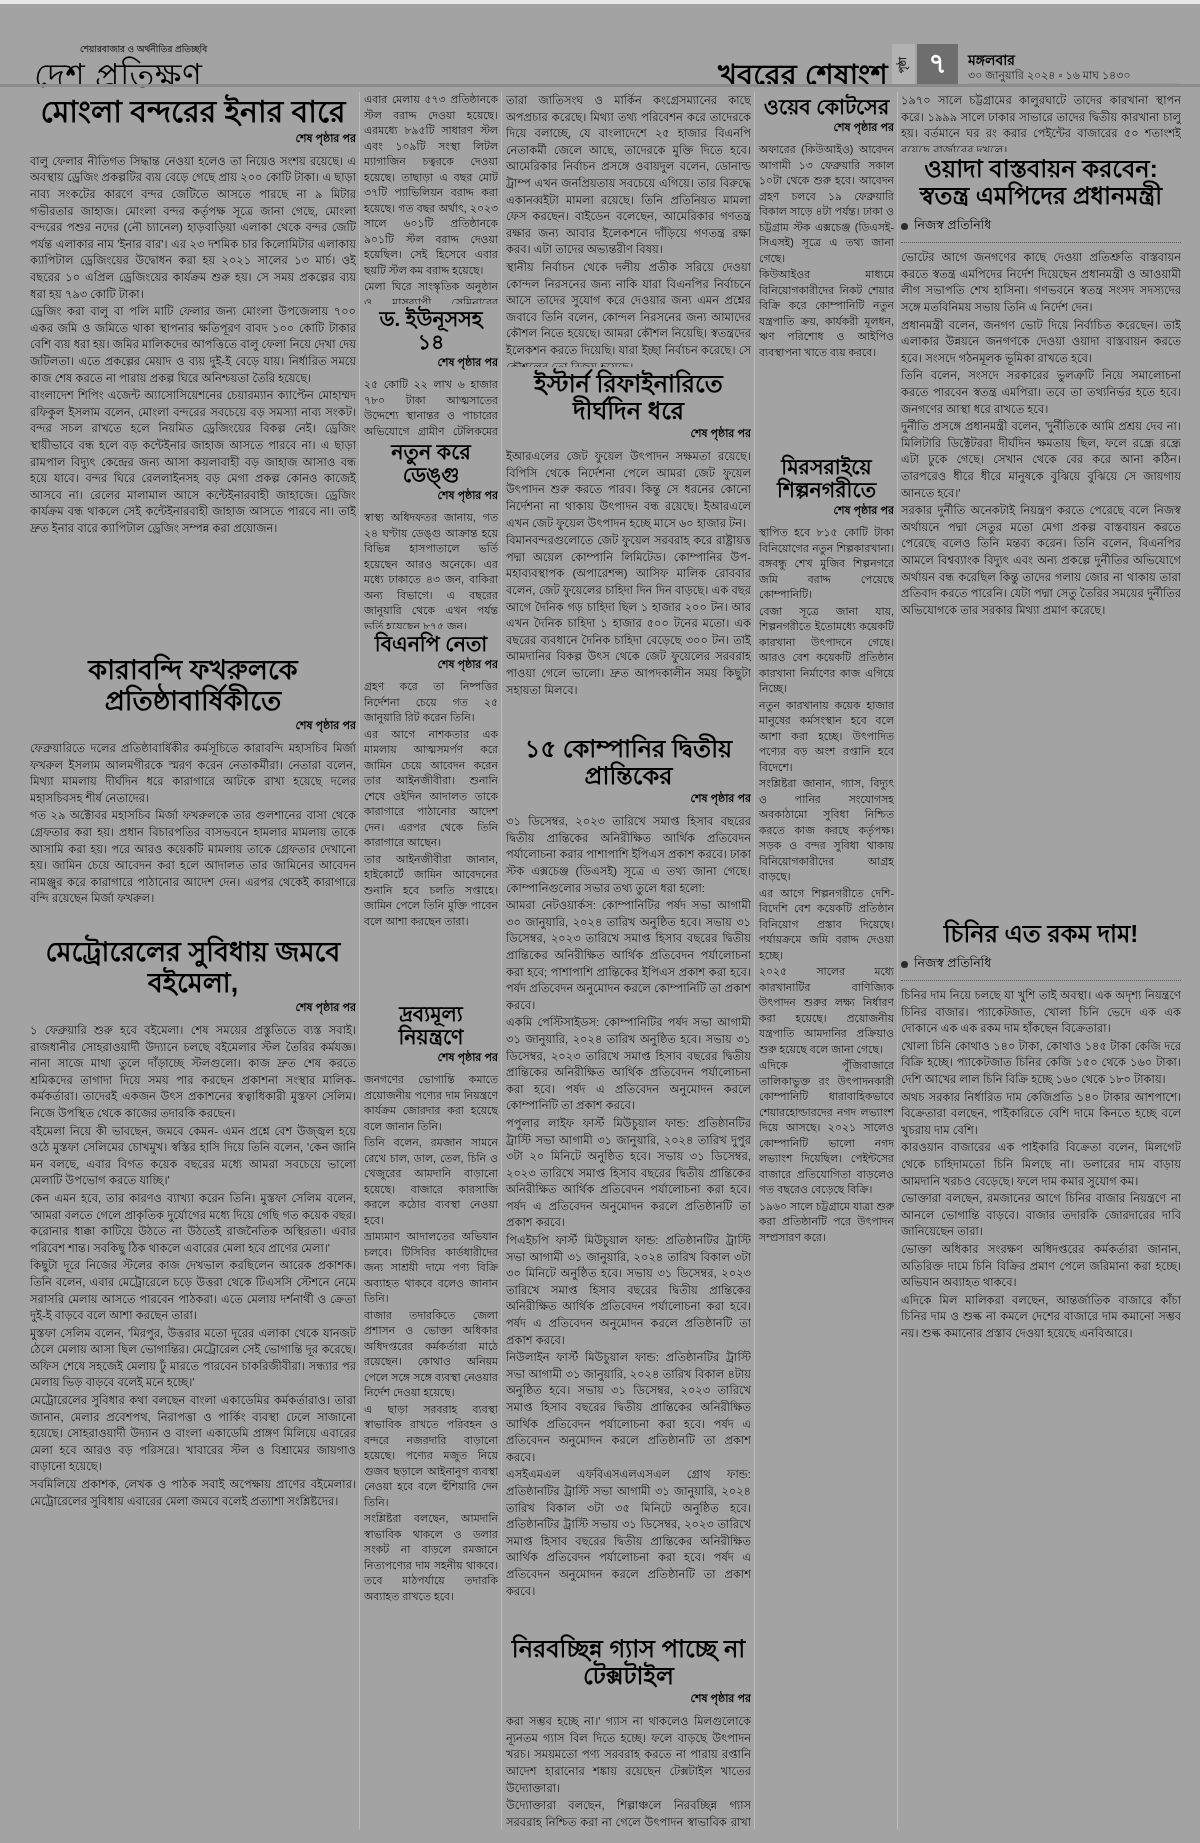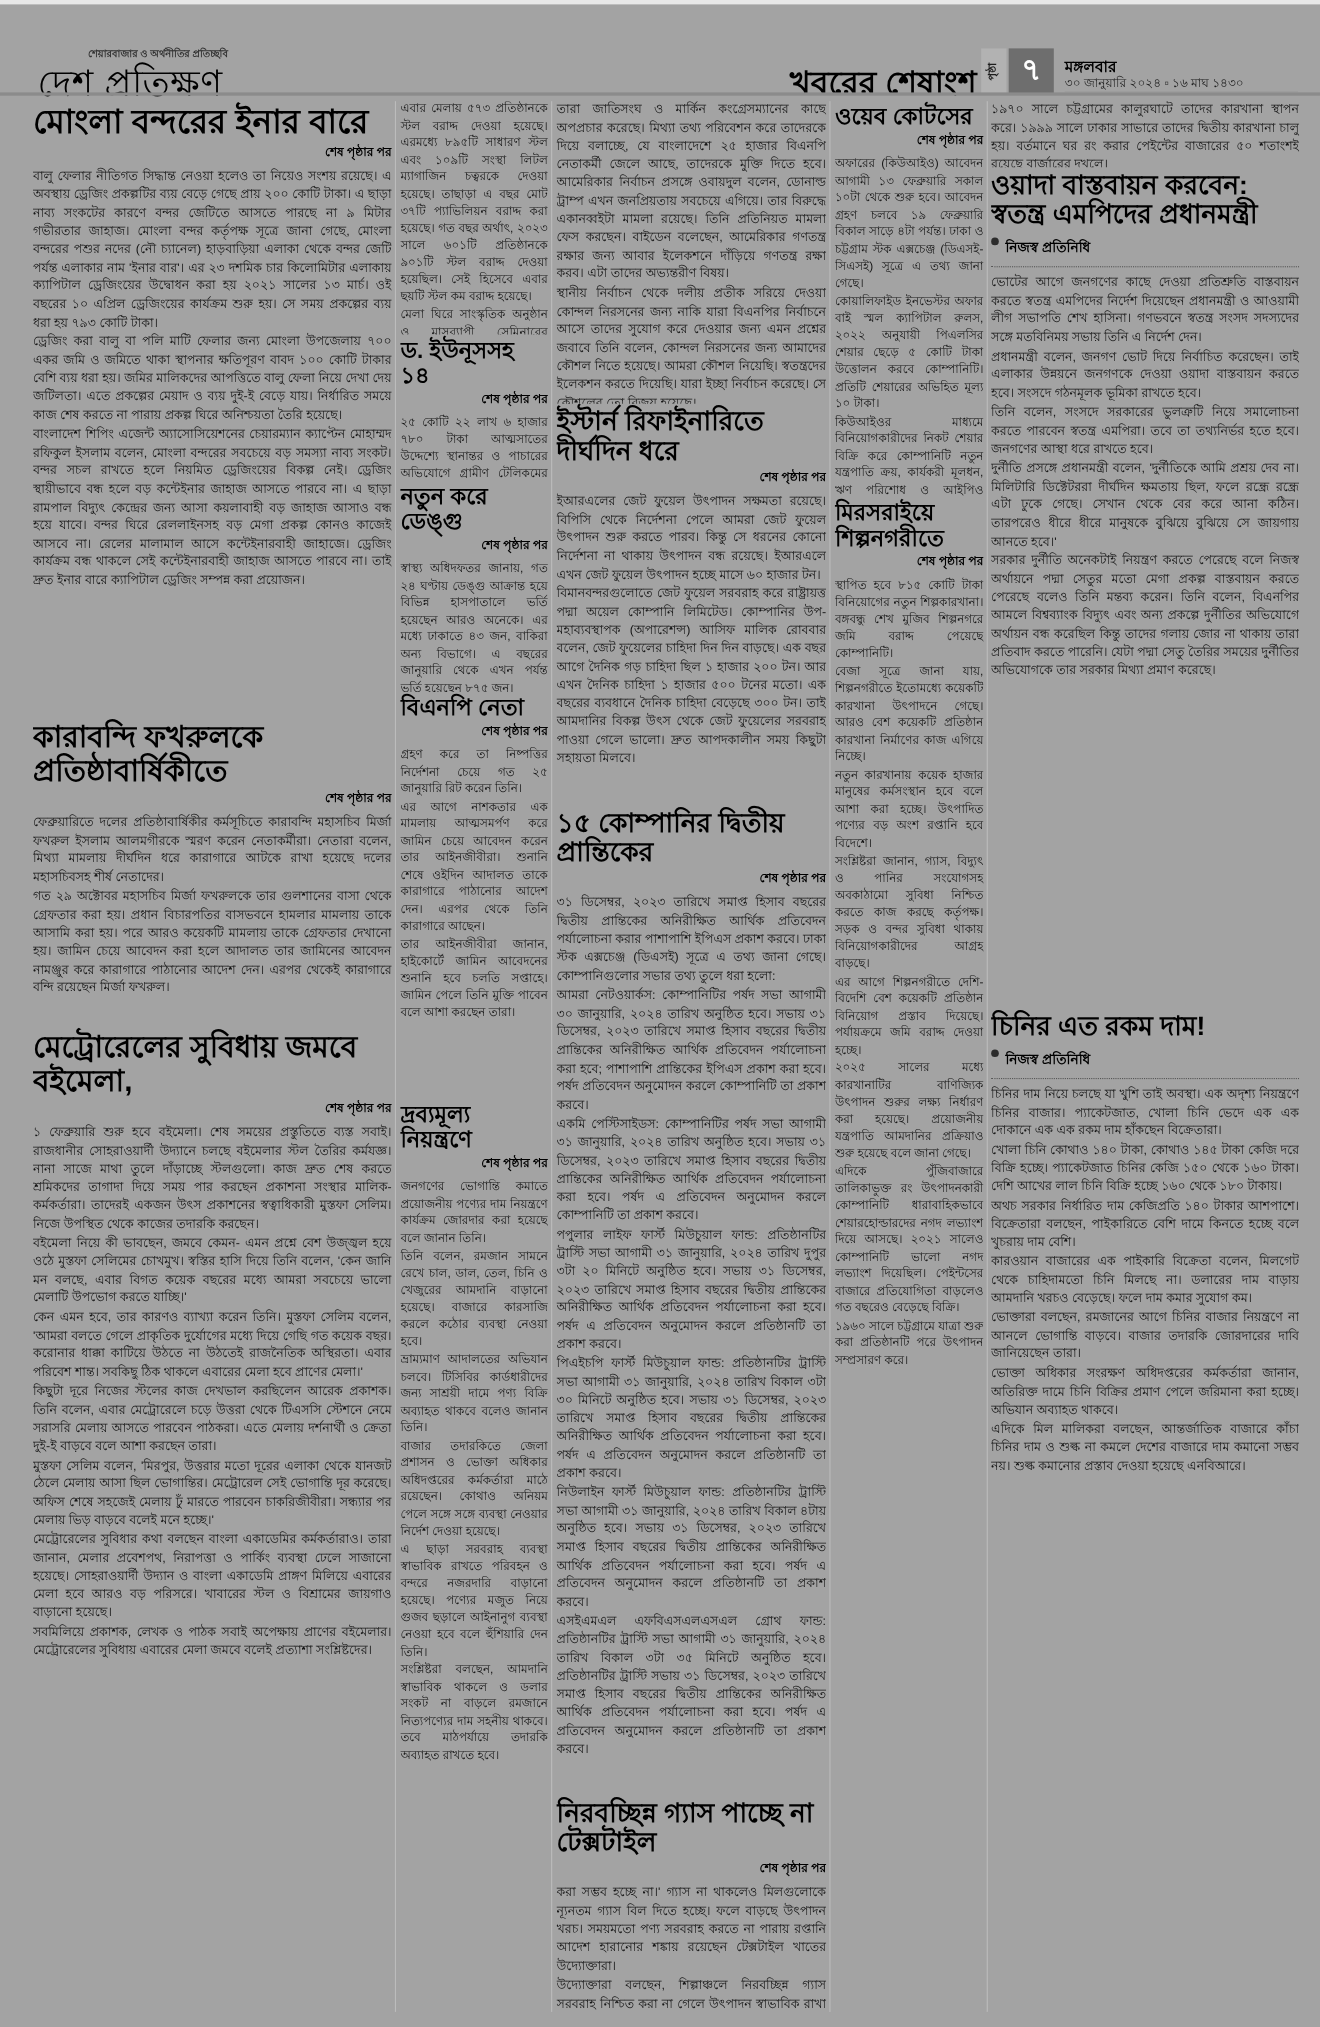--- a/index.html
+++ b/index.html
@@ -23,31 +23,31 @@
   
   .col{position:absolute;top:88px}
   #col1{left:30px;width:326px}
   #col2{left:364px;width:134px}
   #col3{left:506px;width:245px}
   #col5{left:759px;width:135px}
   #col6{left:901px;width:280px}
   .vrule{position:absolute;top:88px;height:1737px;width:1px;background:#bcbcbc}
 
   .article{overflow:hidden}
-  .headline{font-weight:bold;line-height:1.13;margin:3px 0 1px;color:#000}
+  .headline{font-weight:bold;text-align:center;line-height:1.13;margin:3px 0 1px;color:#000}
   .h-xl{font-size:30px}
   .h-lg{font-size:27px}
   .h-md{font-size:24px}
   .h-sm{font-size:20.5px}
   .cont-label{text-align:right;font-size:11px;font-weight:bold;margin:0 0 4px;color:#000}
   .body p{margin:0 0 1px;text-align:justify}
   .b-lg p{font-size:11.4px;line-height:16.6px}
   .b-sm p{font-size:10.8px;line-height:15.5px}
 
-  .byline{display:flex;gap:6px;font-weight:bold;font-size:12.5px;color:#000;
+  .byline{display:flex;align-items:center;gap:6px;font-weight:normal;font-size:12.5px;color:#000;
           margin:7px 0 0;padding-bottom:6px;border-bottom:1px dotted #555}
   .byline .dot{width:7px;height:7px;background:#2c2c2c;border-radius:50%;flex:0 0 auto}
   .byline + .body{margin-top:6px}
 </style>
 </head>
 <body>
 
 <div class="page">
 
   <header>
@@ -185,21 +185,20 @@
         </div>
     </div>
   </div>
 
   <div class="col" id="col5">
     <div class="article" style="height:360px">
       <div class="headline h-sm">ওয়েব কোটসের</div>
       <div class="cont-label">শেষ পৃষ্ঠার পর</div>
       <div class="body b-sm">
           <p>অফারের (কিউআইও) আবেদন আগামী ১৩ ফেব্রুয়ারি সকাল ১০টা থেকে শুরু হবে। আবেদন গ্রহণ চলবে ১৯ ফেব্রুয়ারি বিকাল সাড়ে ৪টা পর্যন্ত। ঢাকা ও চট্টগ্রাম স্টক এক্সচেঞ্জ (ডিএসই-সিএসই) সূত্রে এ তথ্য জানা গেছে।</p>
-          <p>কোয়ালিফাইড ইনভেস্টর অফার বাই স্মল ক্যাপিটাল রুলস, ২০২২ অনুযায়ী পিএলসির শেয়ার ছেড়ে ৫ কোটি টাকা উত্তোলন করবে কোম্পানিটি। প্রতিটি শেয়ারের অভিহিত মূল্য ১০ টাকা।</p>
           <p>কিউআইওর মাধ্যমে বিনিয়োগকারীদের নিকট শেয়ার বিক্রি করে কোম্পানিটি নতুন যন্ত্রপাতি ক্রয়, কার্যকরী মূলধন, ঋণ পরিশোধ ও আইপিও ব্যবস্থাপনা খাতে ব্যয় করবে।</p>
         </div>
     </div>
     <div class="article" style="height:1377px">
       <div class="headline h-sm">মিরসরাইয়ে শিল্পনগরীতে</div>
       <div class="cont-label">শেষ পৃষ্ঠার পর</div>
       <div class="body b-sm">
           <p>স্থাপিত হবে ৮১৫ কোটি টাকা বিনিয়োগের নতুন শিল্পকারখানা। বঙ্গবন্ধু শেখ মুজিব শিল্পনগরে জমি বরাদ্দ পেয়েছে কোম্পানিটি।</p>
           <p>বেজা সূত্রে জানা যায়, শিল্পনগরীতে ইতোমধ্যে কয়েকটি কারখানা উৎপাদনে গেছে। আরও বেশ কয়েকটি প্রতিষ্ঠান কারখানা নির্মাণের কাজ এগিয়ে নিচ্ছে।</p>
           <p>নতুন কারখানায় কয়েক হাজার মানুষের কর্মসংস্থান হবে বলে আশা করা হচ্ছে। উৎপাদিত পণ্যের বড় অংশ রপ্তানি হবে বিদেশে।</p>

